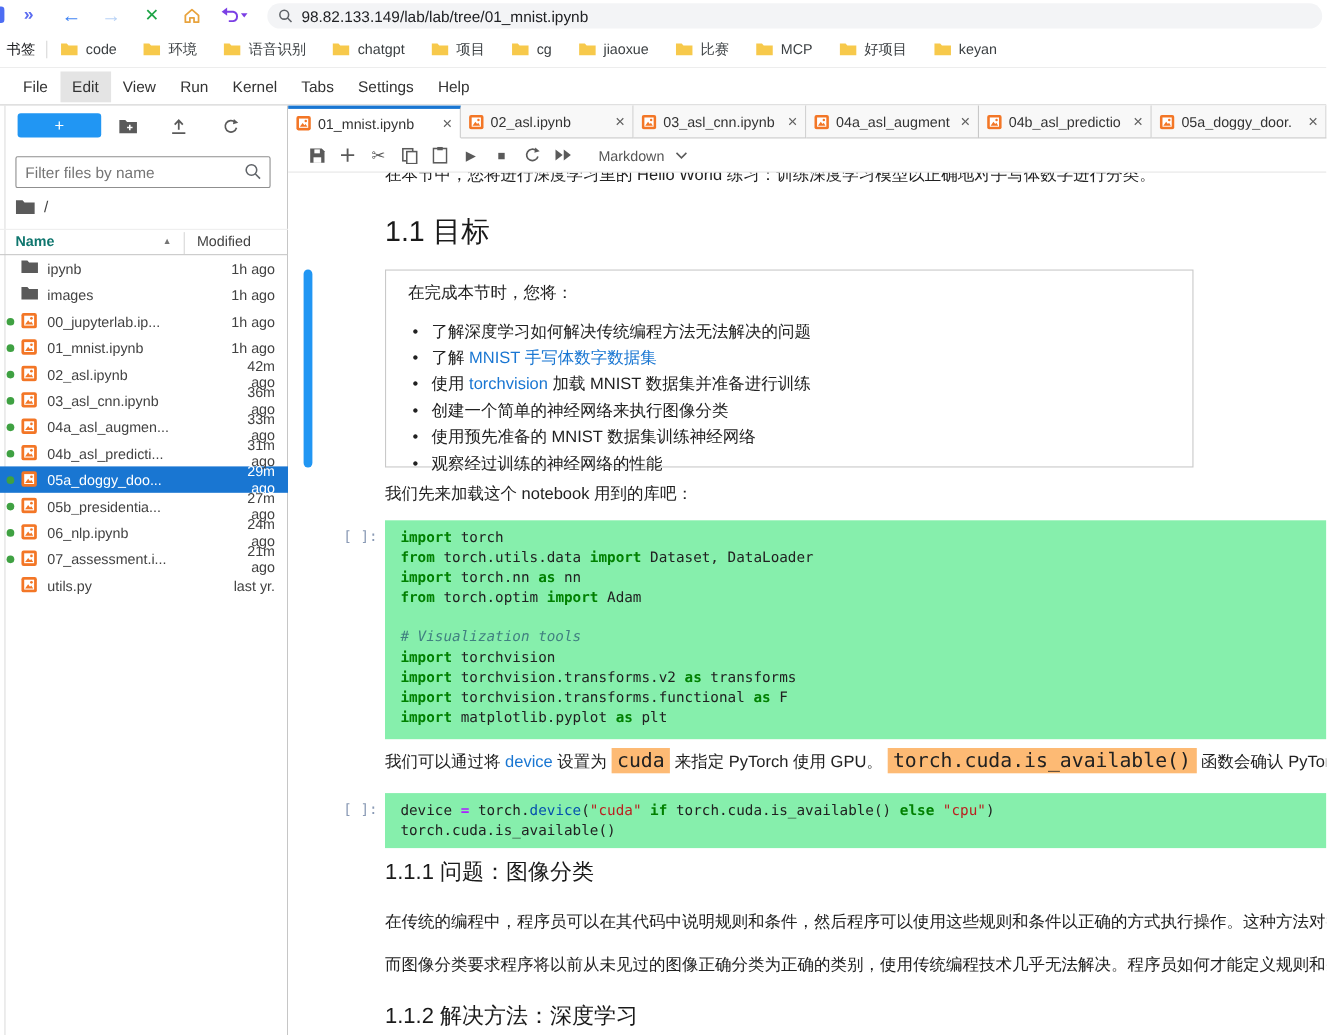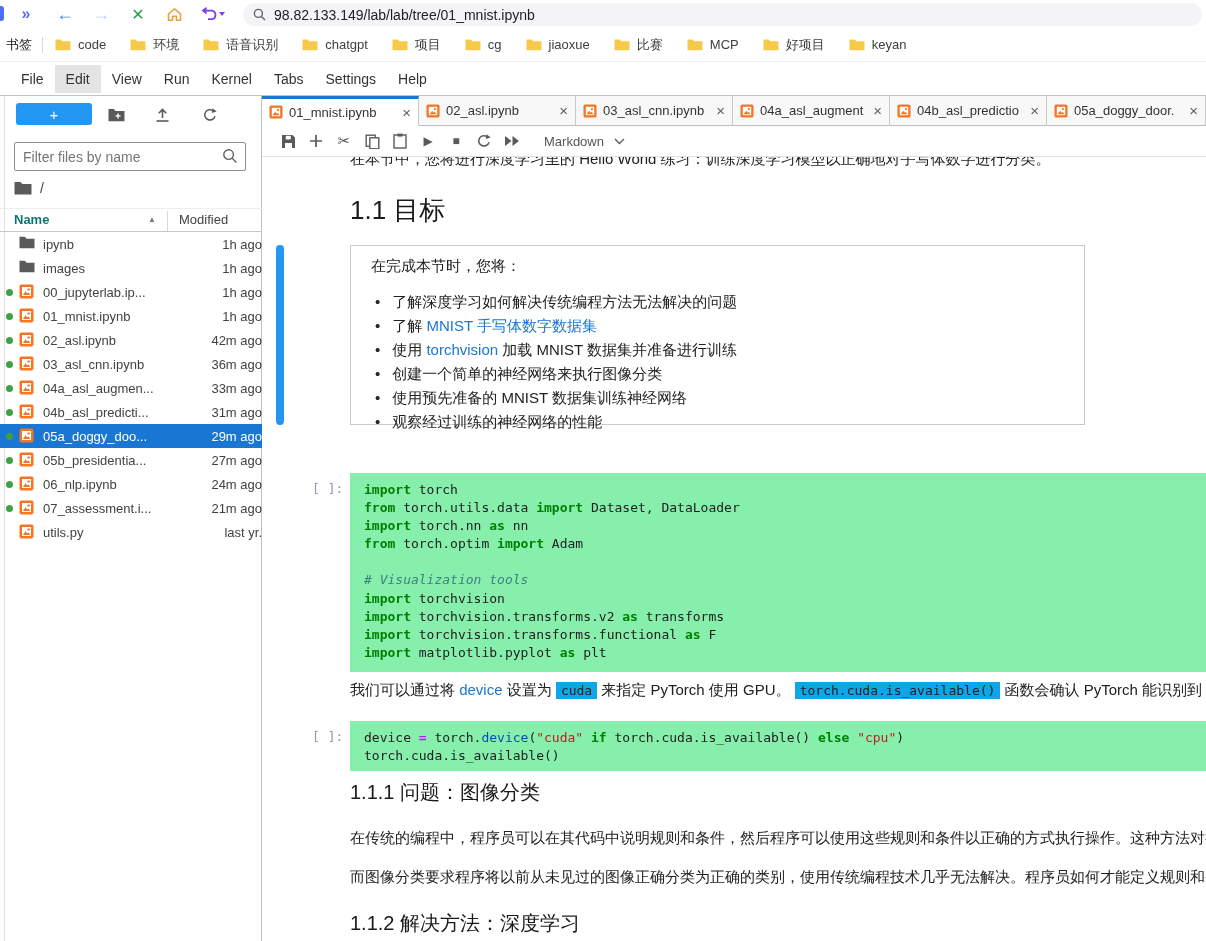--- a/index.html
+++ b/index.html
@@ -47,21 +47,21 @@
   .listhead .nm { position:absolute; left:14px; top:3px; font-size:13px; font-weight:bold; color:#0f766e; }
   .listhead .caret { position:absolute; left:148px; top:6px; font-size:8px; color:#757575; }
   .listhead .vd { position:absolute; left:167px; top:2px; width:1px; height:20px; background:#d8d8d8; }
   .listhead .md { position:absolute; left:179px; top:3px; font-size:13px; color:#424242; }
   .filelist { position:absolute; left:0; top:136px; width:262px; }
   .frow { display:flex; align-items:center; height:24px; padding-left:6px; font-size:13px; color:#424242; }
   .frow .dotslot { width:13px; display:flex; align-items:center; }
   .gdot { width:7px; height:7px; border-radius:50%; background:#3fa142; }
   .frow .icoslot { width:16px; height:16px; margin-right:8px; }
   .frow .fname { flex:1; overflow:hidden; white-space:nowrap; }
-  .frow .ftime { width:62px; text-align:right; }
+  .frow .ftime { width:62px; text-align:right; padding-right:12px; }
   .frow.selected { background:#1976d2; color:#fff; }
   .frow.selected .ftime { color:#fff; }
 
   
   .content { position:absolute; left:262px; top:96px; width:944px; height:845px; background:#fff; }
   .tabbar { position:absolute; left:0; top:0; width:944px; height:30px; display:flex; background:#fbfbfb; }
   .tab { width:157px; display:flex; align-items:center; padding:0 7px; border-right:1px solid #c8c8c8; border-bottom:1px solid #bdbdbd; background:#f8f8f8; }
   .tab:last-child { flex:1; }
   .tab.active { background:#fff; border-top:3px solid #1976d2; border-bottom:1px solid #fff; }
   .tab .tlabel { flex:1; font-size:13px; color:#333; margin-left:6px; overflow:hidden; white-space:nowrap; }
@@ -96,21 +96,21 @@
   .p2 { position:absolute; left:88px; top:711px; width:856px; overflow:hidden; }
   .h3b { top:753px; }
 
   
   .tk-kw { color:#008000; font-weight:bold; }
   .tk-cm { color:#408080; font-style:italic; }
   .tk-st { color:#ba2121; }
   .tk-op { color:#aa22ff; font-weight:bold; }
   .tk-fn { color:#0550ae; }
   .tk-lnk { color:#1976d2; }
-  .tk-ic { font-family:"DejaVu Sans Mono","Liberation Mono",monospace; font-size:13px; background:#0ea5e9; padding:1px 5px; }
+  .tk-ic { font-family:"DejaVu Sans Mono","Liberation Mono",monospace; font-size:18px; background:#fdba74; padding:1px 5px; }
   svg { display:block; }
 </style>
 </head>
 <body>
 
 <div class="frame">
 
   <div class="bbar">
     <div class="sliver"></div>
     <div class="nav-ico chev2">»</div>
@@ -578,20 +578,21 @@
         <ul>
           <li><span>了解深度学习如何解决传统编程方法无法解决的问题</span></li>
           <li><span>了解 </span><span class="tk-lnk">MNIST 手写体数字数据集</span></li>
           <li><span>使用 </span><span class="tk-lnk">torchvision</span><span> 加载 MNIST 数据集并准备进行训练</span></li>
           <li><span>创建一个简单的神经网络来执行图像分类</span></li>
           <li><span>使用预先准备的 MNIST 数据集训练神经网络</span></li>
           <li><span>观察经过训练的神经网络的性能</span></li>
         </ul>
       </div>
 
+      <div class="md p-load">我们先来加载这个 notebook 用到的库吧：</div>
 
       <div class="prompt pr1">[ ]:</div>
       <div class="codebox cb1">
         <div class="cl"><span class="tk-kw">import</span><span> torch</span></div>
         <div class="cl"><span class="tk-kw">from</span><span> torch.utils.data </span><span class="tk-kw">import</span><span> Dataset, DataLoader</span></div>
         <div class="cl"><span class="tk-kw">import</span><span> torch.nn </span><span class="tk-kw">as</span><span> nn</span></div>
         <div class="cl"><span class="tk-kw">from</span><span> torch.optim </span><span class="tk-kw">import</span><span> Adam</span></div>
         <div class="cl"><span></span></div>
         <div class="cl"><span class="tk-cm"># Visualization tools</span></div>
         <div class="cl"><span class="tk-kw">import</span><span> torchvision</span></div>

